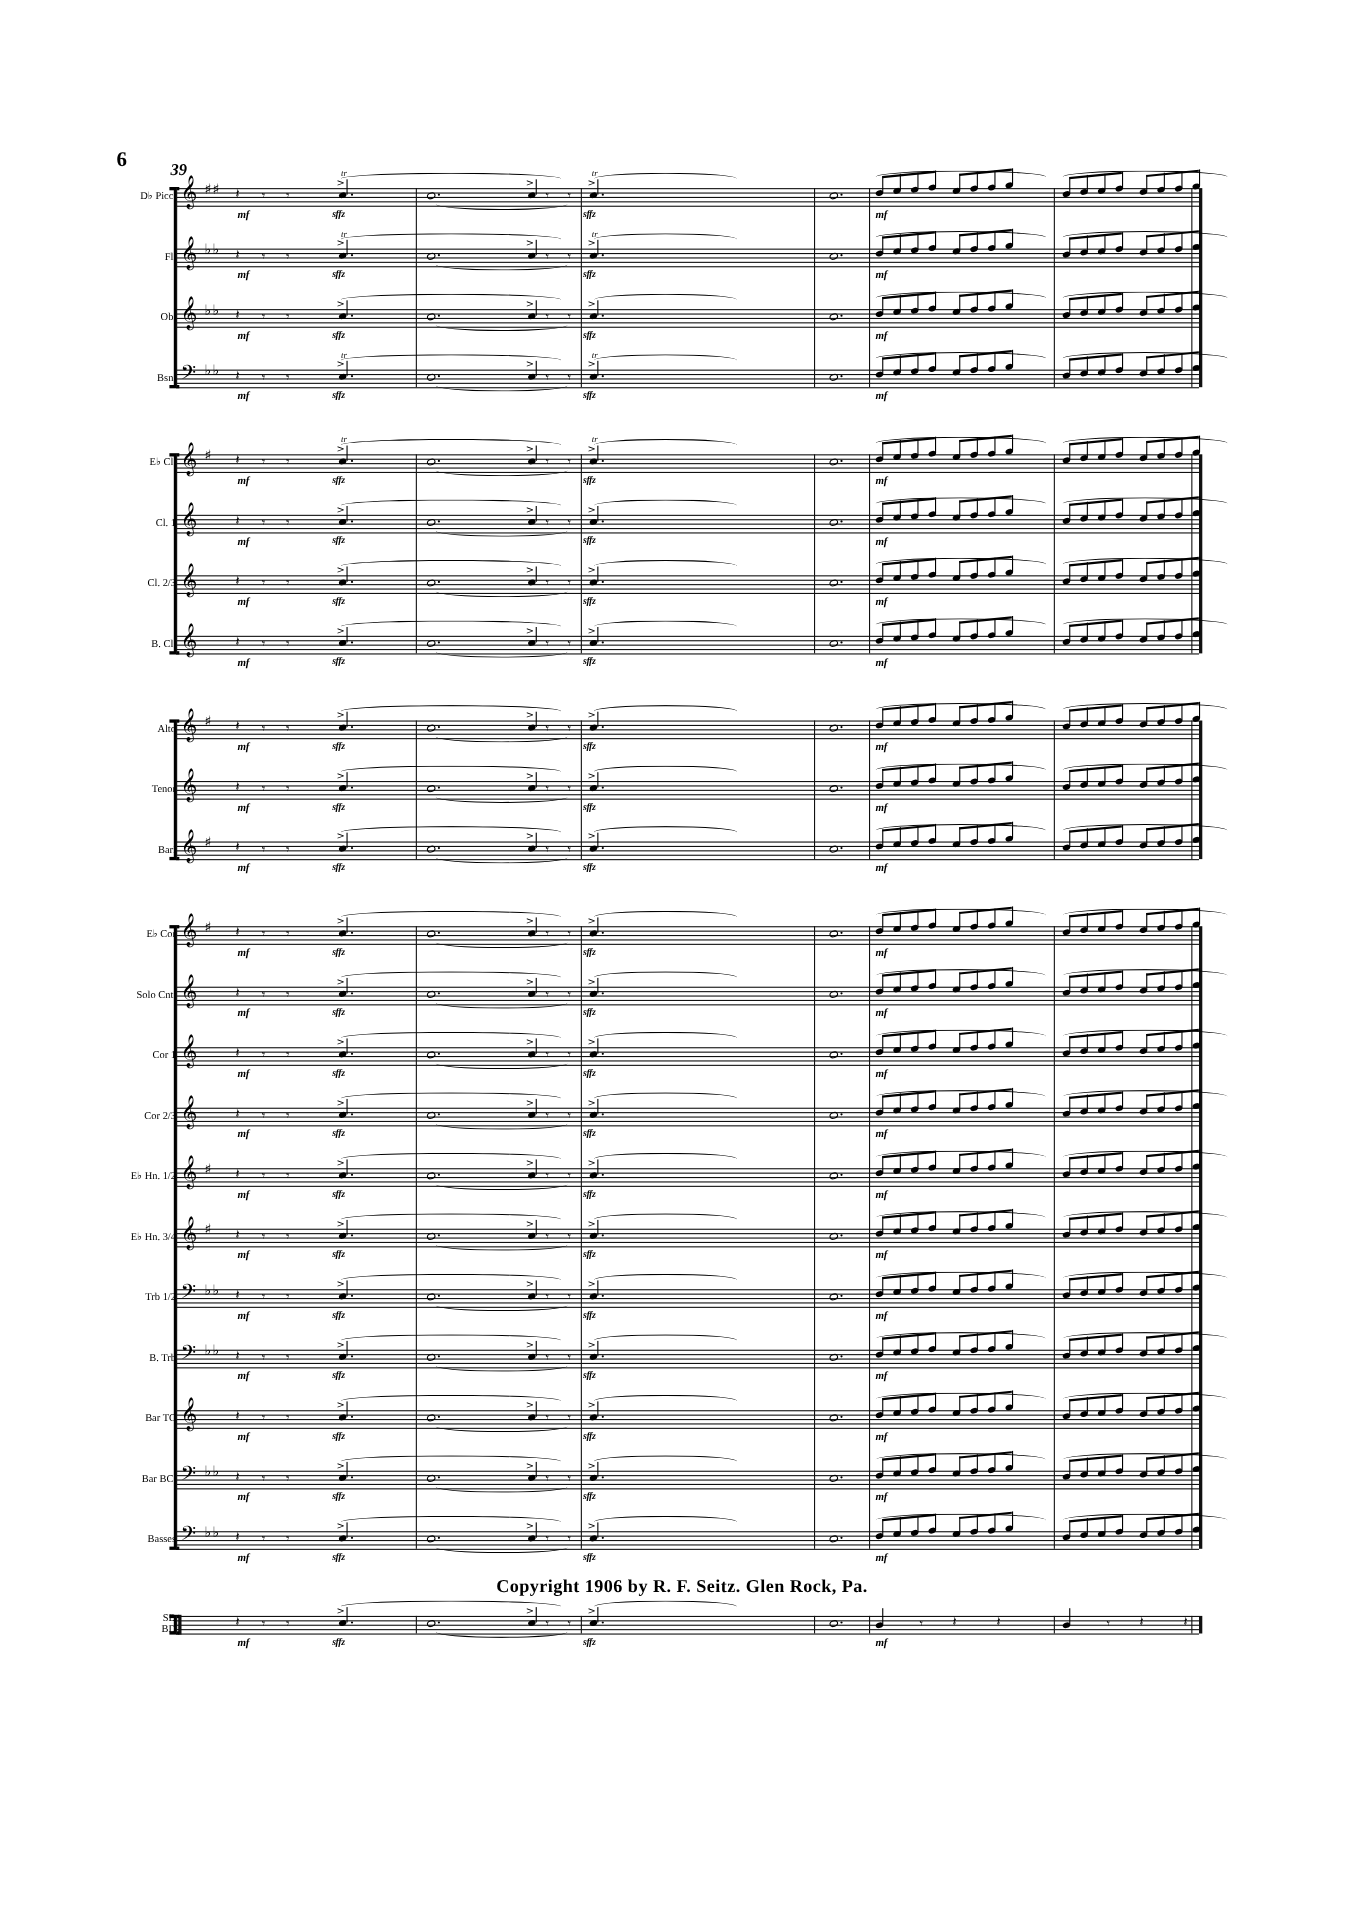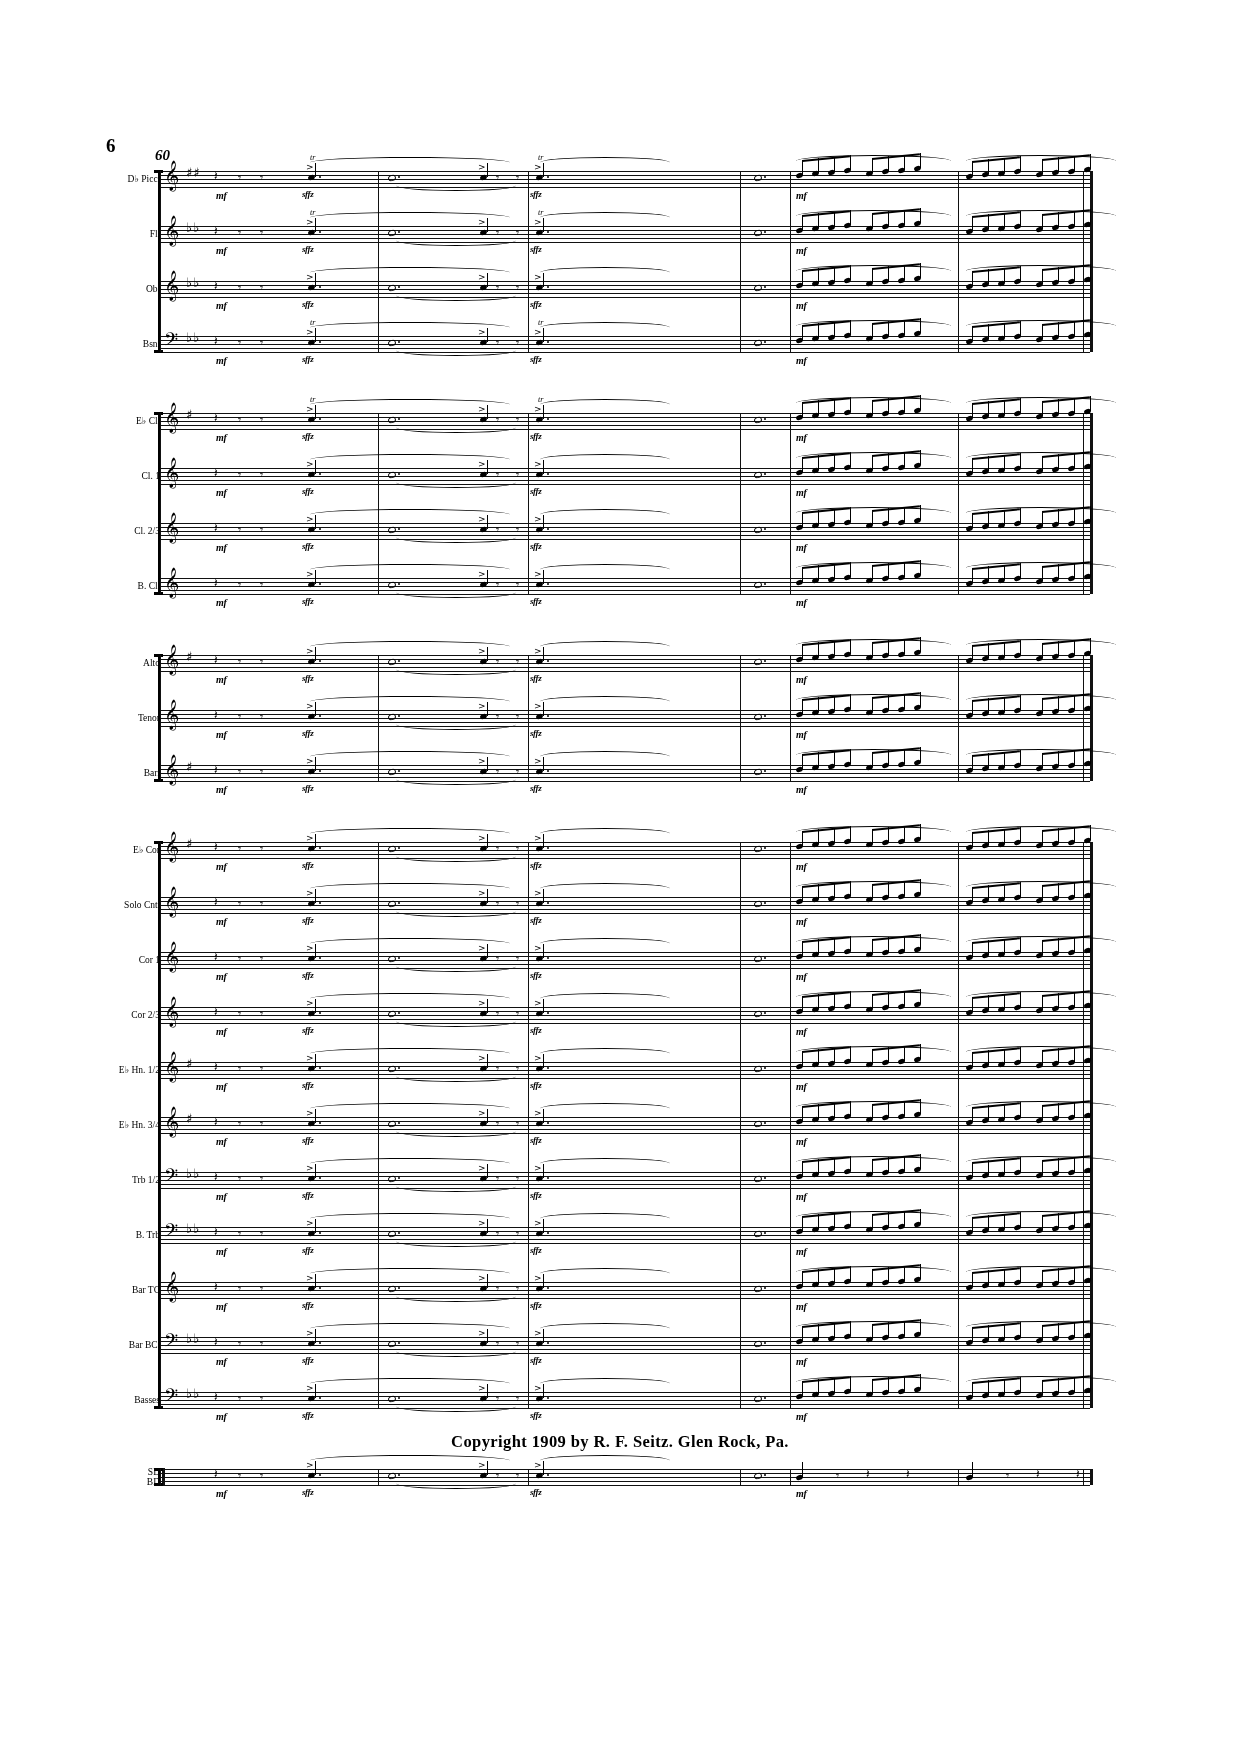--- a/index.html
+++ b/index.html
@@ -241,21 +241,21 @@
     font-size: 16.5px;
     letter-spacing: 0.4px;
   }
 </style>
 </head>
 <body>
 
 <div id="page">
 
   <div class="page-number">6</div>
-  <div class="measure-number">60</div>
+  <div class="measure-number">39</div>
 
   <div id="score">
     <div class="label-col" id="labels">
         <div class="inst-label" style="top: 20px;">D♭ Picc.</div>
         <div class="inst-label" style="top: 75px;">Fl.</div>
         <div class="inst-label" style="top: 130px;">Ob.</div>
         <div class="inst-label" style="top: 185px;">Bsn.</div>
         <div class="inst-label" style="top: 262px;">E♭ Cl.</div>
         <div class="inst-label" style="top: 317px;">Cl.  1</div>
         <div class="inst-label" style="top: 372px;">Cl. 2/3</div>
@@ -1994,14 +1994,14 @@
         <div class="rest" style="left: 706px; top: 1313px;">𝄽</div>
         <div class="rest" style="left: 746px; top: 1313px;">𝄽</div>
         <div class="nh" style="left: 806px; top: 1320px;"></div>
         <div class="stem" style="left: 812px; top: 1307px; height: 15px;"></div>
         <div class="rest" style="left: 846px; top: 1315px;">𝄾</div>
         <div class="rest" style="left: 876px; top: 1313px;">𝄽</div>
         <div class="rest" style="left: 916px; top: 1313px;">𝄽</div>
       </div>
   </div>
 
-  <div class="copyright">Copyright 1909 by R. F. Seitz.  Glen Rock, Pa.</div>
+  <div class="copyright">Copyright 1906 by R. F. Seitz.  Glen Rock, Pa.</div>
 </div>
 
 </body></html>

